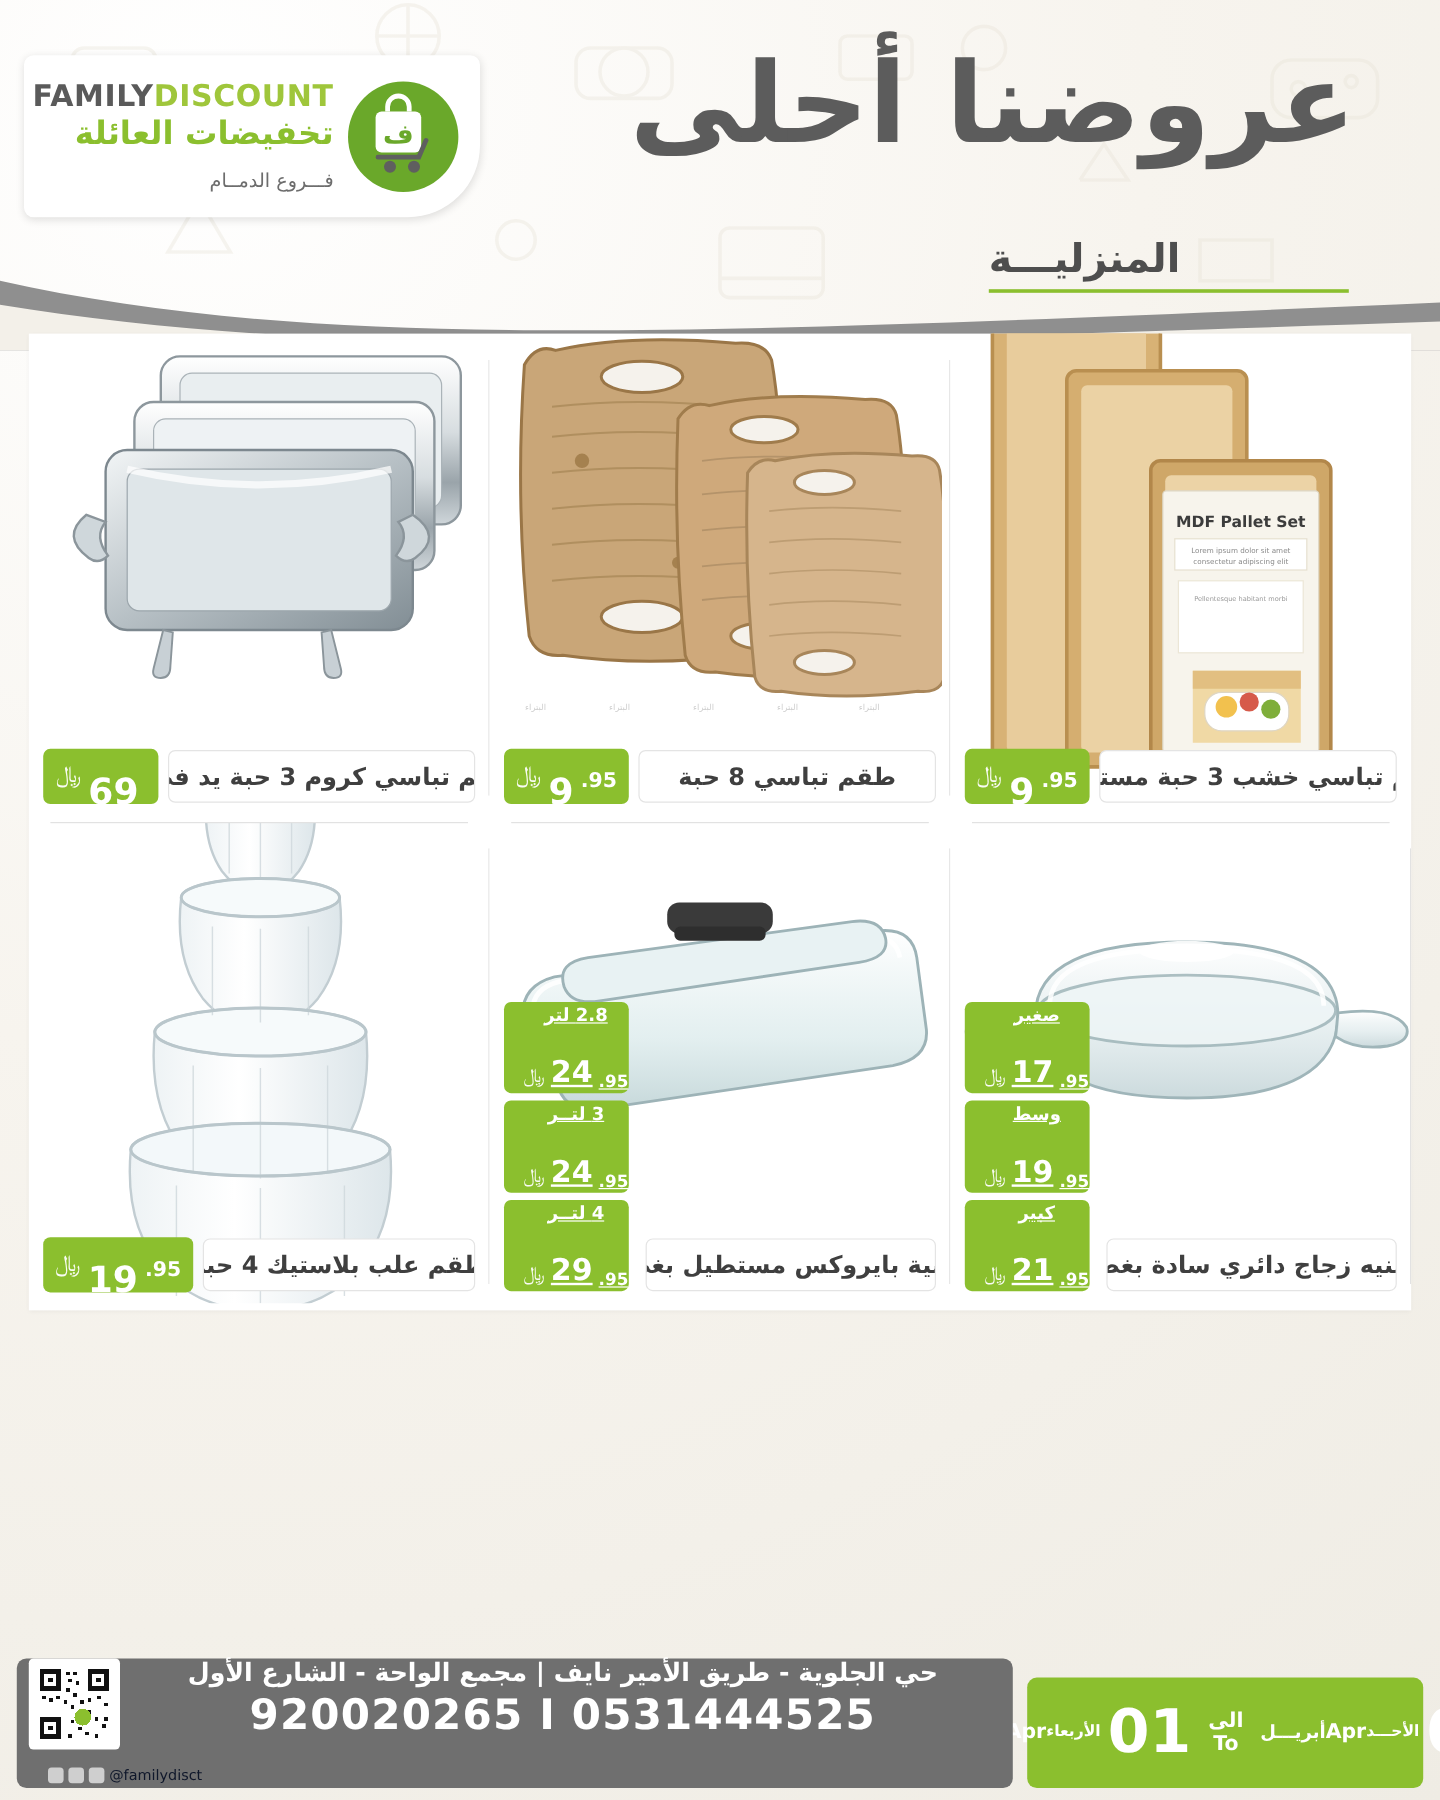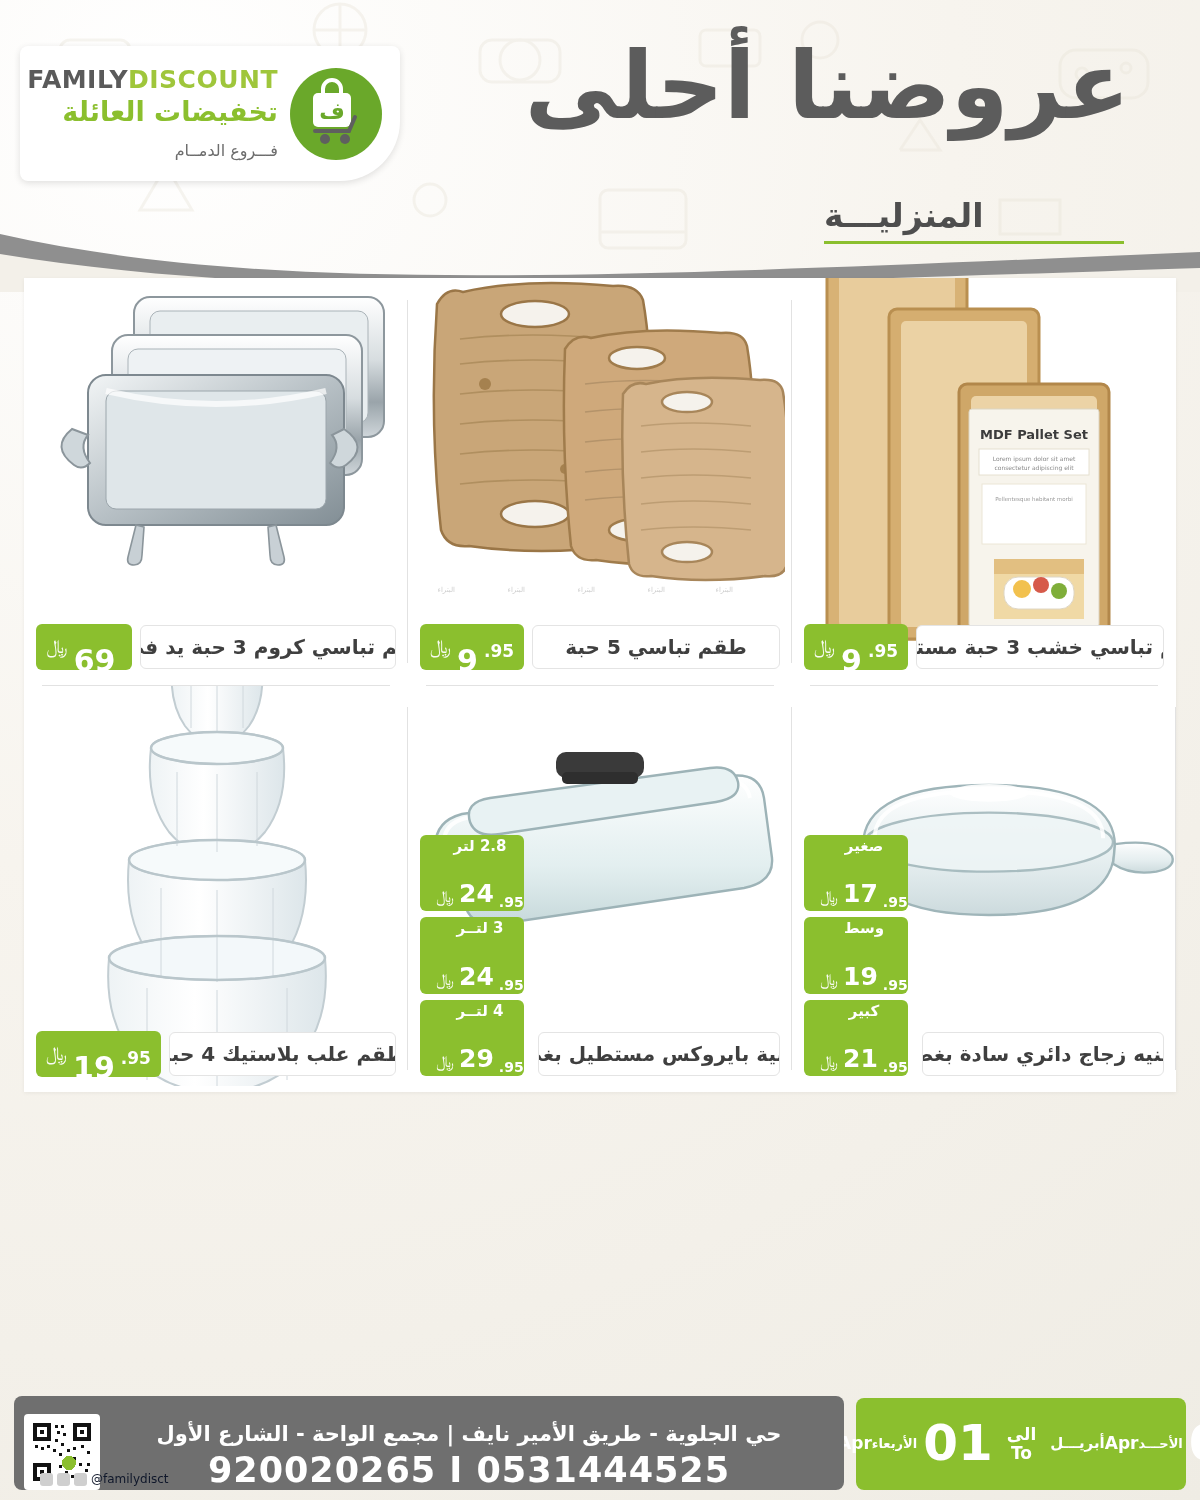--- a/index.html
+++ b/index.html
@@ -148,21 +148,21 @@
   
   .price-stack {
     position: absolute; bottom: 16px; left: 12px;
     display: flex; flex-direction: column; gap: 6px; align-items: stretch;
     z-index: 3;
   }
   .price-row {
     width: 104px;
     background: #8bbf2e; border-radius: 6px; color: #fff;
     padding: 3px 6px 5px 22px;
-    display: flex; flex-direction: column; align-items: center;
+    display: flex; flex-direction: column; align-items: center; text-decoration: underline;
   }
   .price-row .variant {
     font-size: 15px; font-weight: bold; line-height: 1.1; direction: rtl;
   }
   .price-row .vals {
     display: flex; align-items: flex-end; gap: 5px; direction: ltr;
   }
   .price-row .vals .riyal { font-size: 16px; }
   .price-row .vals .price-main { font-size: 25px; }
   .price-row .vals .price-dec { font-size: 14px; transform: translateY(3px); }
@@ -183,23 +183,23 @@
   .date-side { display: flex; flex-direction: row; align-items: center; line-height: 1.05; justify-content: center; }
   .date-side .dow { font-size: 13px; font-weight: bold; }
   .date-side .mon-en { font-size: 17px; font-weight: bold; }
   .date-side .mon-ar { font-size: 15px; font-weight: bold; }
   .date-num { font-size: 50px; font-weight: bold; line-height: .95; }
   .date-join { display: flex; flex-direction: column; align-items: center; line-height: 1.1; }
   .date-join .ar { font-size: 17px; font-weight: bold; }
   .date-join .en { font-size: 17px; font-weight: bold; }
 
   .footer-main {
-    position: absolute; left: 14px; right: 356px; bottom: 10px; height: 94px;
+    position: absolute; left: 14px; right: 356px; bottom: 10px; height: 108px;
     background: #6f6f6f; border-radius: 8px;
-    display: flex; align-items: flex-end; justify-content: space-between;
+    display: flex; align-items: flex-start; justify-content: space-between;
     padding: 0 14px 0 10px; color: #fff; direction: rtl;
   }
   .addr-wrap { flex: 1 1 auto; text-align: center; }
   .addr { font-size: 21px; font-weight: bold; direction: rtl; }
   .phones {
     font-size: 35px; font-weight: bold; letter-spacing: 1px; margin-top: 4px;
     direction: ltr;
   }
   .qr-box {
     width: 76px; height: 76px; background: #fff; border-radius: 4px;
@@ -347,21 +347,21 @@
           <g fill="#cfcfcf" font-size="7" font-family="DejaVu Sans">
             <text x="40" y="348">البتراء</text>
             <text x="110" y="348">البتراء</text>
             <text x="180" y="348">البتراء</text>
             <text x="250" y="348">البتراء</text>
             <text x="318" y="348">البتراء</text>
           </g>
         </svg>
       </div>
       <div class="label-bar">
-        <div class="name-pill">طقم تباسي 5 حبة</div>
+        <div class="name-pill">طقم تباسي 8 حبة</div>
         <div class="price-tag">
           <span class="riyal">﷼</span>
           <span class="price-main">9</span>
           <span class="price-dec">.95</span>
         </div>
       </div>
     </div>
 
     <div class="cell">
       <div class="prod-img">

